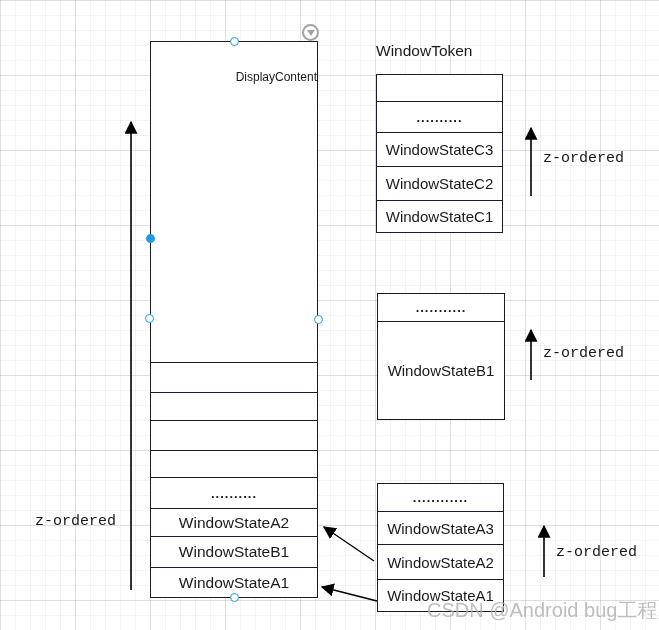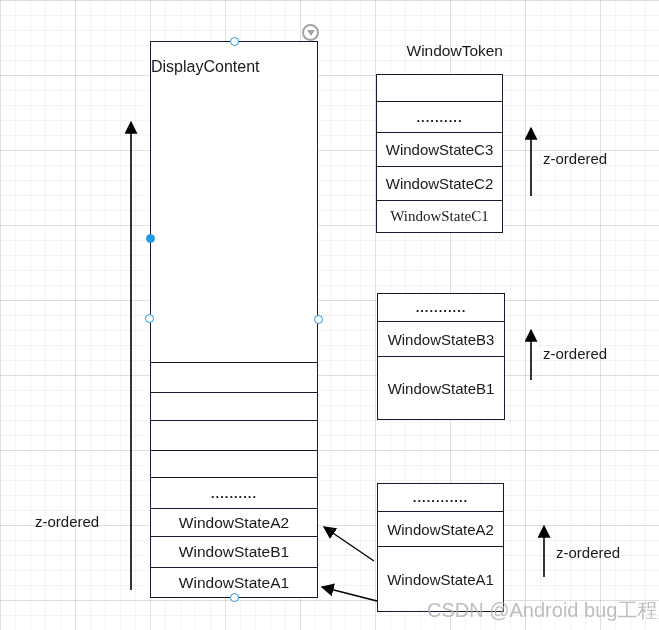--- a/index.html
+++ b/index.html
@@ -8,31 +8,31 @@
     font-family:"Liberation Sans",sans-serif;color:#1a1a1a;
     background-color:#ffffff;
     background-image:
       linear-gradient(to right, rgba(0,0,0,0.085) 1px, transparent 1px),
       linear-gradient(to bottom, rgba(0,0,0,0.085) 1px, transparent 1px),
       linear-gradient(to right, rgba(0,0,0,0.045) 1px, transparent 1px),
       linear-gradient(to bottom, rgba(0,0,0,0.045) 1px, transparent 1px);
     background-size:75px 75px,75px 75px,15px 15px,15px 15px;
   }
   .box{position:absolute;background:#fff;border:1.5px solid #1a1a2e;box-sizing:border-box;z-index:1;}
-  .dc-title{margin-top:16px;text-align:left;font-size:16px;}
+  .dc-title{margin-top:28px;text-align:right;font-size:12px;}
   .dc-row{position:absolute;left:-1px;right:-1px;border-top:1.5px solid #1a1a2e;
           display:flex;align-items:center;justify-content:center;font-size:15.5px;box-sizing:border-box;}
   .tbl{position:absolute;background:#fff;border:1.5px solid #1a1a2e;box-sizing:border-box;
        display:flex;flex-direction:column;z-index:1;}
   .cell{border-top:1.5px solid #1a1a2e;display:flex;align-items:center;justify-content:center;
         font-size:15px;box-sizing:border-box;overflow:hidden;white-space:nowrap;}
   .cell:first-child{border-top:none;}
   .dots{font-weight:bold;letter-spacing:1px;font-size:13px;}
-  .shape-title{position:absolute;font-size:15.5px;text-align:right;z-index:1;}
-  .z-label{position:absolute;font-size:15px;z-index:2;}
+  .shape-title{position:absolute;font-size:15.5px;text-align:left;z-index:1;}
+  .z-label{position:absolute;font-size:15px;z-index:2;font-family:Liberation Mono, monospace;}
   .overlay{position:absolute;left:0;top:0;z-index:3;pointer-events:none;}
   .handle{position:absolute;width:9px;height:9px;border-radius:50%;
           border:1.5px solid #1e9ce6;background:#fff;box-sizing:border-box;z-index:4;}
   .handle.filled{background:#1e9ce6;border:1.5px solid #1e9ce6;}
   .dir-icon{position:absolute;left:302px;top:24px;width:17px;height:17px;border-radius:50%;
             border:2px solid #a3a3a3;background:rgba(255,255,255,0.9);box-sizing:border-box;
             display:flex;align-items:center;justify-content:center;z-index:2;}
   .dir-icon .tri{width:0;height:0;border-left:4px solid transparent;border-right:4px solid transparent;
                  border-top:6px solid #a3a3a3;margin-top:1px;}
   .wm{position:absolute;white-space:nowrap;z-index:5;}
@@ -79,40 +79,40 @@
       </div>
     <div class="cell dots" style="height:31px;">
         <span>..........</span>
       </div>
     <div class="cell" style="height:34px;">
         <span>WindowStateC3</span>
       </div>
     <div class="cell" style="height:34px;text-align:center;">
         <span>WindowStateC2</span>
       </div>
-    <div class="cell" style="flex:1;font-family:Liberation Serif, serif;">
+    <div class="cell" style="flex:1;">
         <span>WindowStateC1</span>
       </div>
   </div>
 
   <div class="tbl" style="left:377px;top:293px;width:128px;height:127px;">
     <div class="cell dots" style="height:27px;">
         <span>...........</span>
-      </div>
-    <div class="cell" style="height:35px;">
-        <span>WindowStateB3</span>
       </div>
     <div class="cell" style="flex:1;">
         <span>WindowStateB1</span>
       </div>
   </div>
 
   <div class="tbl" style="left:377px;top:483px;width:127px;height:129px;">
     <div class="cell dots" style="height:27px;">
         <span>............</span>
+      </div>
+    <div class="cell" style="height:33px;">
+        <span>WindowStateA3</span>
       </div>
     <div class="cell" style="height:35px;">
         <span>WindowStateA2</span>
       </div>
     <div class="cell" style="flex:1;">
         <span>WindowStateA1</span>
       </div>
   </div>
 
   <div class="z-label" style="left:35px;top:513px;">z-ordered</div>

